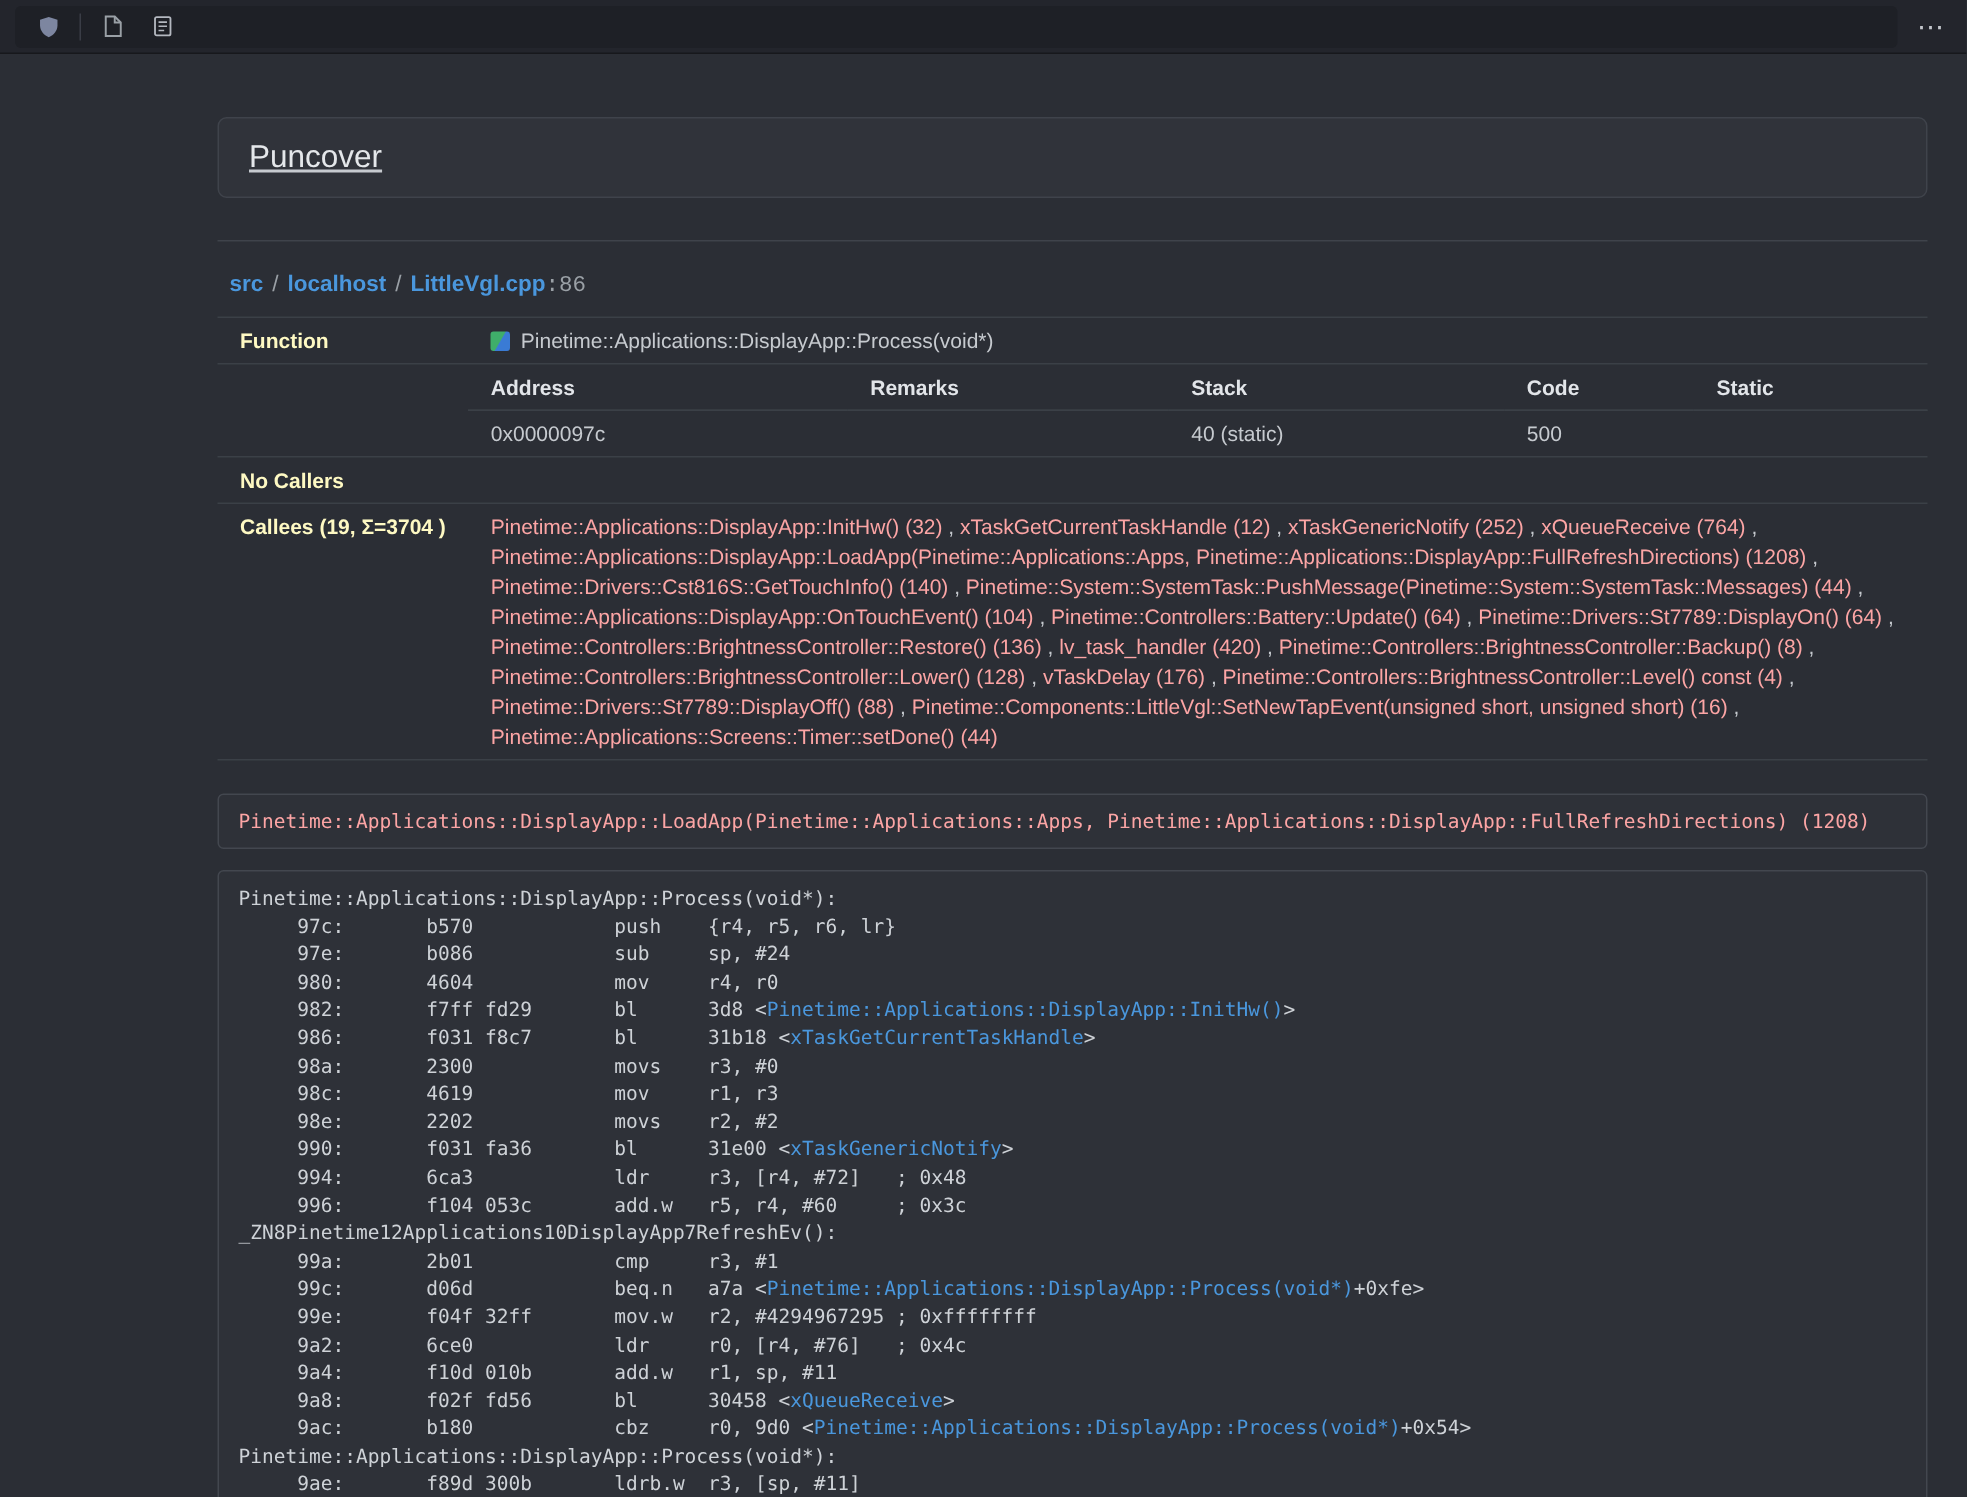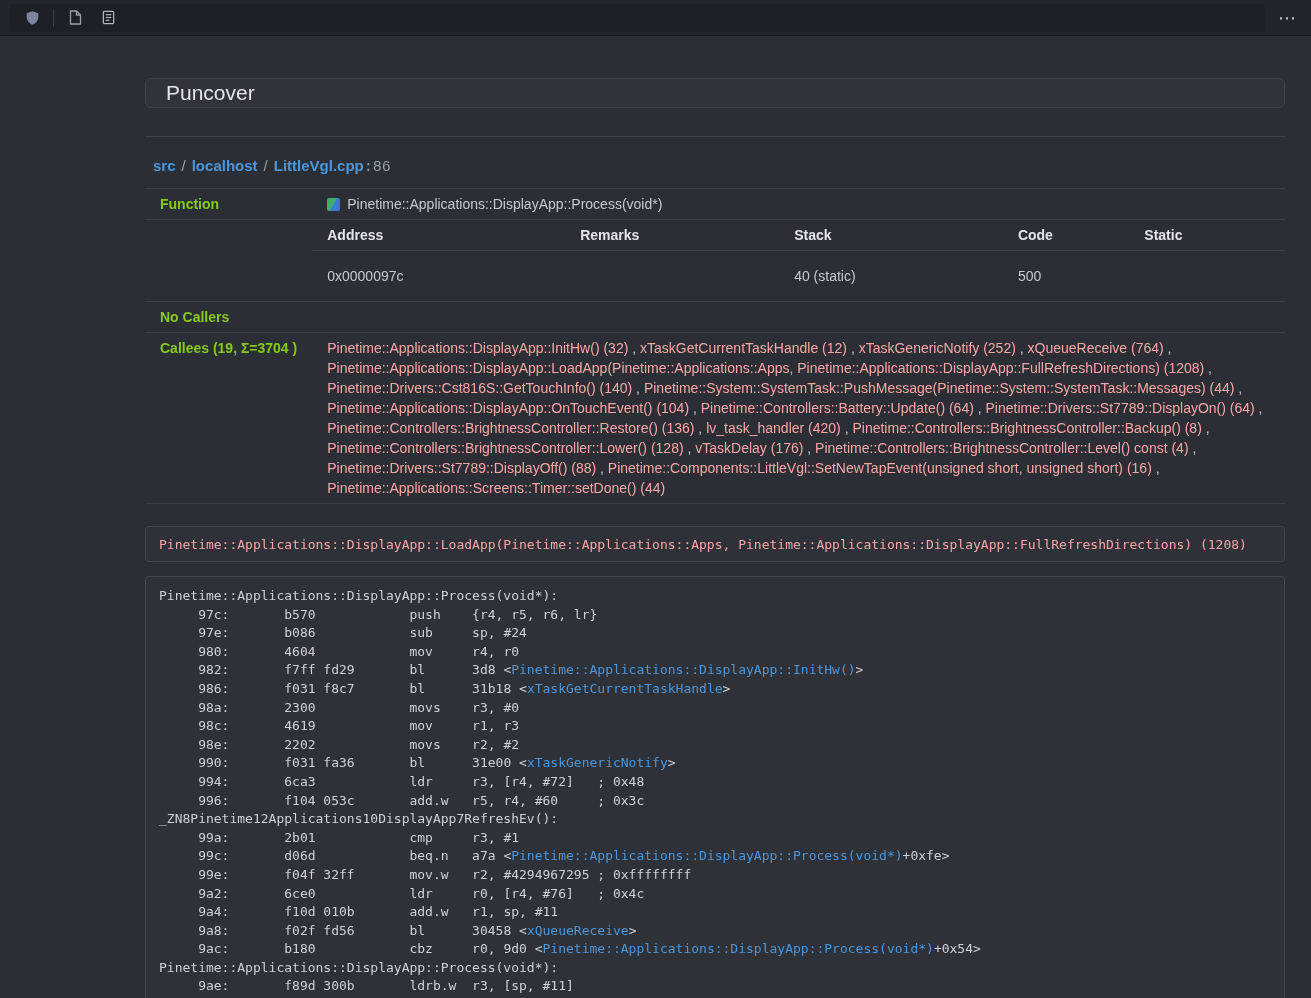--- a/index.html
+++ b/index.html
@@ -44,21 +44,22 @@
   .kebab { color: #c3c6cc; font-size: 18px; line-height: 1; width: 28px; text-align: center; }
 
   
   .container { margin-left: 145px; width: 1140px; }
 
   .jumbotron {
     margin-top: 42px;
     background: #30333a;
     border: 1px solid #3f434b;
     border-radius: 6px;
-    padding: 2px 20px;
+    padding: 14px 20px;
+    text-decoration: underline;
   }
   .jumbotron .title { font-size: 21px; font-weight: 500; color: #e4e7ea; }
 
   hr.rule { border: none; border-top: 1px solid #3f434b; margin: 28px 0 0 0; }
 
   .breadcrumb { margin: 20px 0 12px 0; padding-left: 8px; font-size: 15px; }
   .breadcrumb a { font-weight: 600; color: #4a97dd; text-align: right; }
   .breadcrumb .sep { color: #9aa0a6; margin: 0 6px; }
 
   
@@ -71,36 +72,36 @@
   .ftable > tbody > tr > th,
   .ftable > tbody > tr > td {
     border-top: 1px solid #3b4047;
     padding: 5px 15px;
     text-align: left;
     vertical-align: top;
     line-height: 20px;
   }
   .ftable > tbody > tr > th {
     font-weight: 700;
-    color: #84cc16;
+    color: #fef9c3;
     white-space: nowrap;
     width: 152px;
   }
   .ftable td.nopad { padding: 0; }
 
   table.inner { width: 100%; border-collapse: collapse; }
   .inner th {
     padding: 5px 15px;
     text-align: left;
     font-weight: 700;
     color: #e2e5e9;
     border-bottom: 1px solid #3b4047;
     line-height: 20px;
   }
-  .inner td { padding: 15px 15px; line-height: 20px; }
+  .inner td { padding: 5px 15px; line-height: 20px; }
   .c-addr { width: 26%; } .c-rem { width: 22%; } .c-stack { width: 23%; margin-top: 11px; } .c-code { width: 13%; } .c-static { width: 16%; }
 
   .ficon {
     display: inline-block;
     width: 13px; height: 13px;
     border-radius: 2px;
     margin-right: 7px;
     vertical-align: -2px;
     background: linear-gradient(120deg, #3fae6a 0 48%, #3a7bd5 52% 100%);
   }

